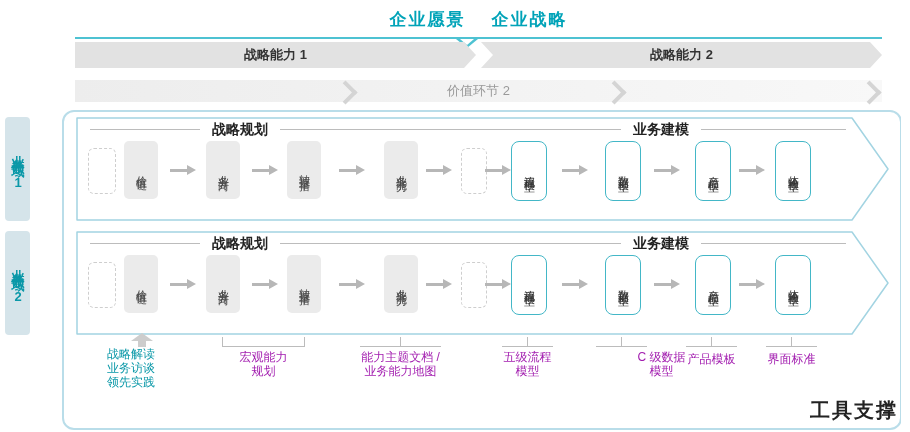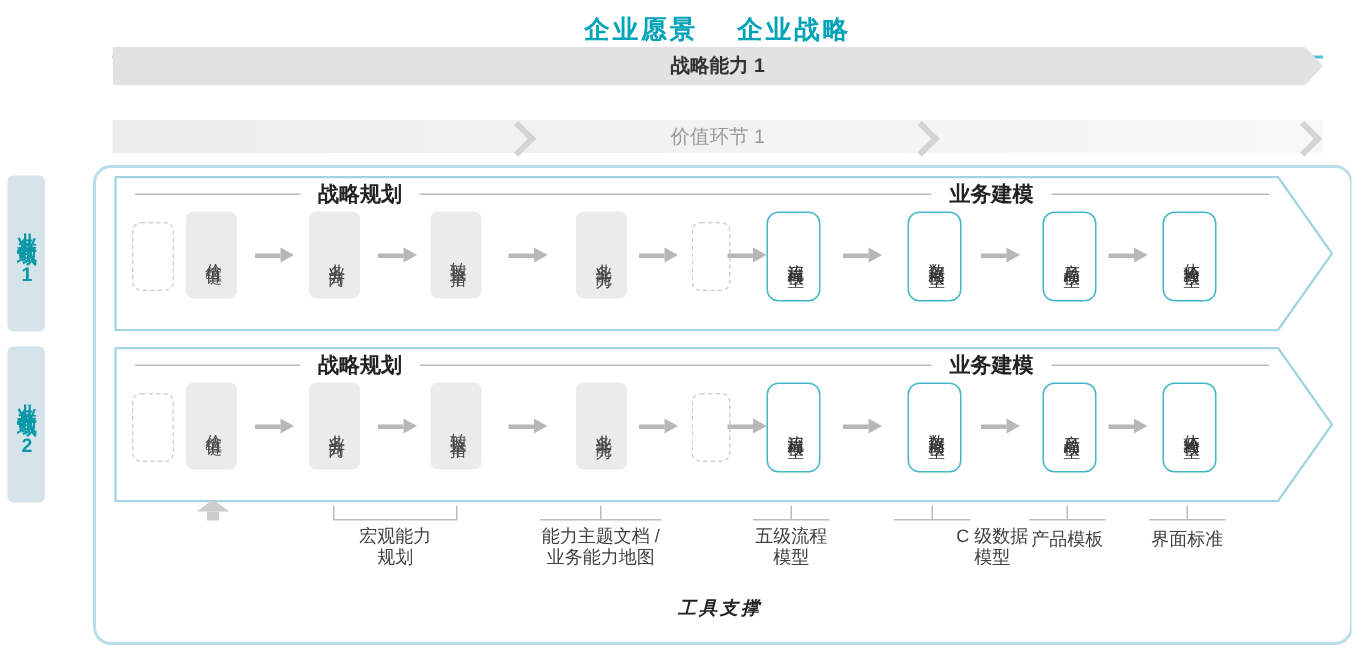--- a/index.html
+++ b/index.html
@@ -18,21 +18,21 @@
   .caret-outer {
     position: absolute; top: 39px; left: 456px; width: 0; height: 0;
     border-left: 11px solid transparent; border-right: 11px solid transparent; border-top: 9px solid #4ec2d2;
   }
   .caret-inner {
     position: absolute; top: 39px; left: 460px; width: 0; height: 0;
     border-left: 7px solid transparent; border-right: 7px solid transparent; border-top: 6px solid #ffffff;
   }
 
   
-  .cap-band { position: absolute; top: 31px; left: 75px; width: 807px; height: 26px; display: flex; gap: 5px; }
+  .cap-band { position: absolute; top: 42px; left: 75px; width: 807px; height: 26px; display: flex; gap: 5px; }
   .cap {
     flex: 1; background: #e2e2e2; display: flex; align-items: center; justify-content: center;
     font-size: 13px; font-weight: bold; color: #333;
   }
   .cap.first { clip-path: polygon(0 0, calc(100% - 12px) 0, 100% 50%, calc(100% - 12px) 100%, 0 100%); }
   .cap.notch { clip-path: polygon(0 0, calc(100% - 12px) 0, 100% 50%, calc(100% - 12px) 100%, 0 100%, 12px 50%); }
 
   
   .val-band {
     position: absolute; top: 80px; left: 75px; width: 807px; height: 22px;
@@ -40,22 +40,22 @@
   }
   .val { flex: 1; text-align: center; font-size: 13px; color: #999; }
   .chev {
     position: absolute; top: 4px; width: 13px; height: 13px;
     border-top: 4px solid #d4d4d4; border-right: 4px solid #d4d4d4; transform: rotate(45deg);
   }
 
   
   .frame { position: absolute; left: 62px; top: 110px; width: 836px; height: 316px; border: 2px solid #b9dde9; border-radius: 12px; }
   .footer-label {
-    position: absolute; top: 397px; left: 62px; width: 836px; text-align: center;
-    font-size: 12px; font-weight: bold; color: #222; letter-spacing: 2px; font-style: italic;
+    position: absolute; top: 397px; left: 62px; width: 836px; text-align: right;
+    font-size: 20px; font-weight: bold; color: #222; letter-spacing: 2px;
   }
 
   
   .tab {
     position: absolute; left: 5px; width: 25px; height: 104px; background: #d5e4ea; border-radius: 4px;
     display: flex; align-items: center; justify-content: center;
     writing-mode: vertical-rl; text-orientation: upright;
     font-size: 13px; font-weight: bold; color: #0a98a8; letter-spacing: 3px;
   }
 
@@ -79,21 +79,21 @@
   .harrow { position: absolute; top: 48px; width: 26px; height: 10px; z-index: 1; }
   .harrow::before { content: ""; position: absolute; left: 0; top: 3.5px; width: 17px; height: 3px; background: #b7b7b7; }
   .harrow::after {
     content: ""; position: absolute; left: 17px; top: 0; width: 0; height: 0;
     border-top: 5px solid transparent; border-bottom: 5px solid transparent; border-left: 9px solid #b7b7b7;
   }
 
   
   .hline { position: absolute; height: 1px; background: #bcbcbc; }
   .vtick { position: absolute; width: 1px; background: #bcbcbc; }
-  .anno { position: absolute; text-align: center; font-size: 12px; line-height: 14px; color: #404040; }
+  .anno { position: absolute; text-align: center; font-size: 12px; line-height: 14px; color: #a21caf; }
   .anno.teal { color: #0a98a8; }
   .up-arrow { position: absolute; left: 131px; top: 333px; width: 22px; height: 14px; }
   .up-arrow::before {
     content: ""; position: absolute; left: 0; top: 0; width: 0; height: 0;
     border-left: 11px solid transparent; border-right: 11px solid transparent; border-bottom: 8px solid #cdcdcd;
   }
   .up-arrow::after { content: ""; position: absolute; left: 7px; top: 8px; width: 8px; height: 6px; background: #cdcdcd; }
 </style>
 </head>
 <body>
@@ -102,24 +102,25 @@
 
   <div class="top-title">
     <span>企业愿景</span><span class="gap"></span><span>企业战略</span>
   </div>
   <div class="top-line"></div>
   <div class="caret-outer"></div>
   <div class="caret-inner"></div>
 
   <div class="cap-band">
     <div class="cap first">战略能力 1</div>
+    <div class="cap notch">战略能力 2</div>
   </div>
 
   <div class="val-band">
-    <div class="val">价值环节 1</div>
+    <div class="val">价值环节 2</div>
     <div class="chev" style="left:262px"></div>
     <div class="chev" style="left:531px"></div>
     <div class="chev" style="left:786px"></div>
   </div>
 
   <div class="frame"></div>
 
   <div class="tab" style="top:117px">业务领域 1</div>
   <div class="tab" style="top:231px">业务领域 2</div>
 
@@ -171,20 +172,25 @@
     <div class="box teal" style="left:435px">流程模型</div>
     <div class="harrow" style="left:486px"></div>
     <div class="box teal" style="left:529px">数据模型</div>
     <div class="harrow" style="left:578px"></div>
     <div class="box teal" style="left:619px">产品模型</div>
     <div class="harrow" style="left:663px"></div>
     <div class="box teal" style="left:699px">体验模型</div>
   </div>
 
   <div class="up-arrow"></div>
+  <div class="anno teal" style="left:92px; top:347px; width:78px;">
+    <div>战略解读</div>
+    <div>业务访谈</div>
+    <div>领先实践</div>
+  </div>
 
   <div class="vtick" style="left:222px; top:337px; height:9px;"></div>
   <div class="vtick" style="left:304px; top:337px; height:9px;"></div>
   <div class="hline" style="left:222px; top:346px; width:83px;"></div>
   <div class="anno" style="left:222px; top:350px; width:83px;">
     <div>宏观能力</div>
     <div>规划</div>
   </div>
 
   <div class="vtick" style="left:400px; top:337px; height:9px;"></div>

